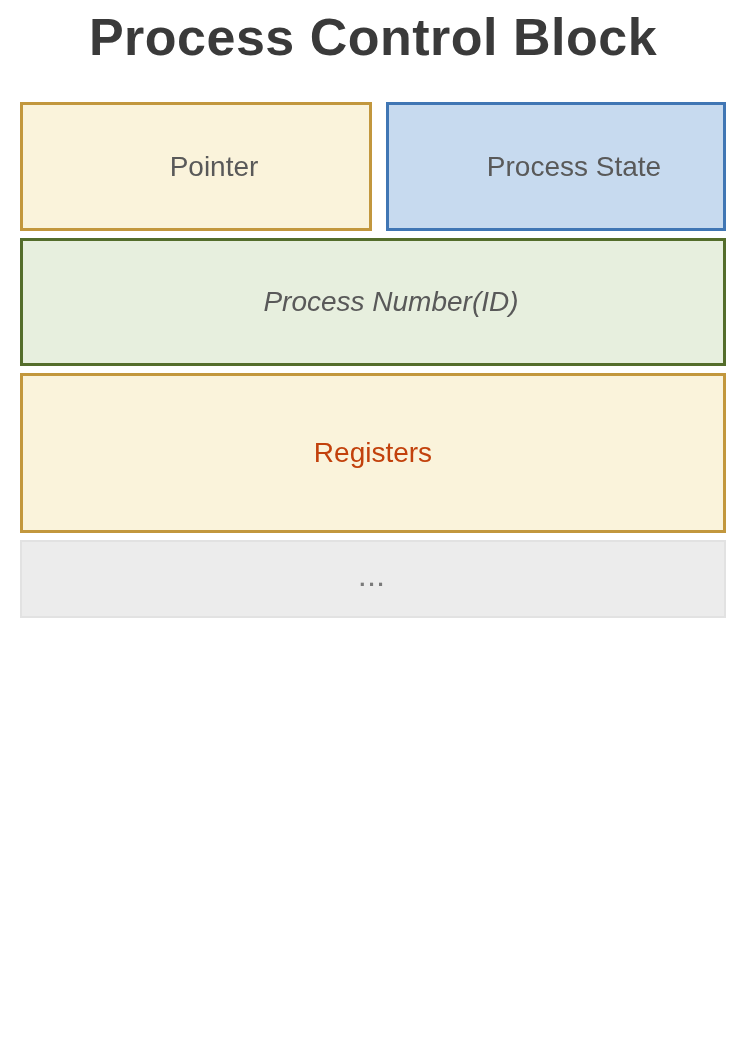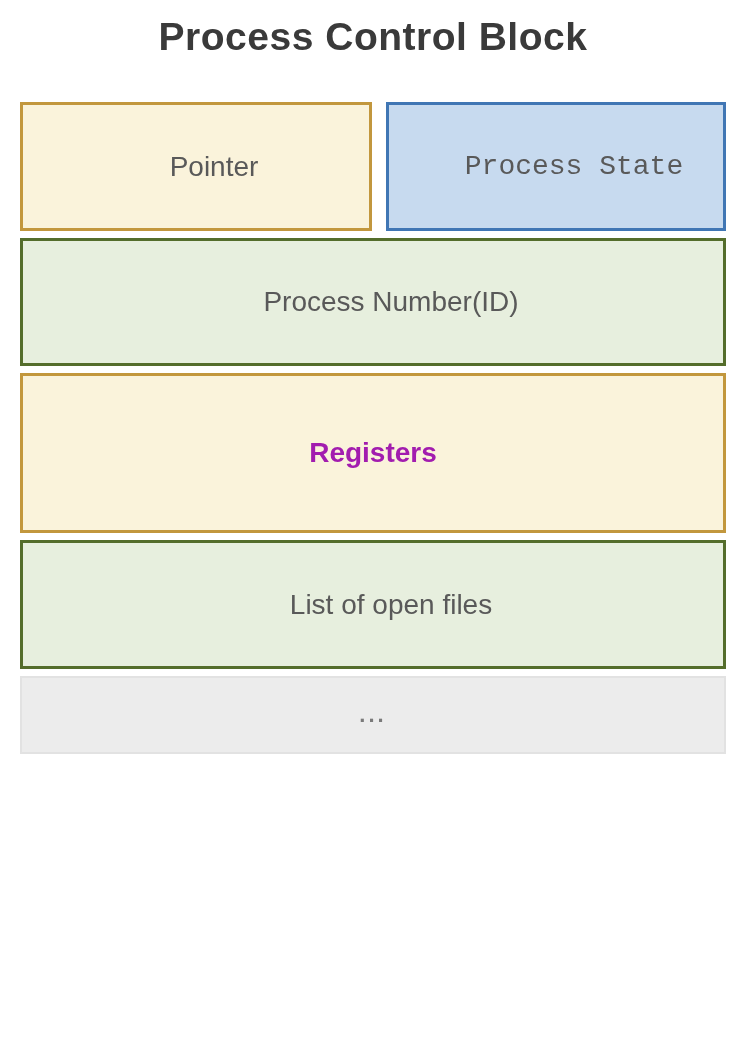--- a/index.html
+++ b/index.html
@@ -25,21 +25,21 @@
   .canvas {
     width: 746px;
     height: 1058px;
     padding: 8px 20px 0 20px;
     background: #ffffff;
   }
   .title {
     height: 58px;
     line-height: 58px;
     text-align: center;
-    font-size: 39px;
+    font-size: 52px;
     font-weight: bold;
     letter-spacing: 0.5px;
     color: var(--title-text);
     margin-bottom: 36px;
     white-space: nowrap;
   }
   .row {
     display: flex;
     gap: 14px;
     margin-bottom: 7px;
@@ -49,32 +49,32 @@
     align-items: center;
     justify-content: center;
     font-size: 28px;
     color: var(--body-text);
     width: 100%;
     border-style: solid;
     border-width: 3px;
     white-space: nowrap;
   }
   .block.yellow { background: var(--yellow-fill); border-color: var(--yellow-border); }
-  .block.blue   { background: var(--blue-fill);   border-color: var(--blue-border); font-family: Liberation Mono, monospace; }
-  .block.green  { background: var(--green-fill);  border-color: var(--green-border); }
+  .block.blue   { background: var(--blue-fill);   border-color: var(--blue-border); }
+  .block.green  { background: var(--green-fill);  border-color: var(--green-border); font-style: italic; }
   .block.gray   { background: var(--gray-fill);   border-color: var(--gray-border); border-width: 2px; }
 
   .h-std   { height: 129px; padding-left: 36px; }
   .h-big   { height: 160px; }
   .h-small { height: 78px; }
 
   .w-pointer { width: 352px; flex: none; }
   .w-state   { width: 340px; flex: none; }
 
-  .bold-label { font-weight: bold; color: #a21caf; }
+  .bold-label { font-weight: normal; color: #c2410c; }
   .dots { font-size: 22px; color: #7a7a7a; letter-spacing: 3px; font-weight: bold; }
 </style>
 </head>
 <body>
 
 <div class="canvas">
 
   <div class="title">Process Control Block</div>
 
   <div class="row">
@@ -93,25 +93,20 @@
   </div>
 
 
   <div class="row">
     <div class="block yellow h-big">
       <span class="bold-label">Registers</span>
     </div>
   </div>
 
 
-  <div class="row">
-    <div class="block green h-std">
-      <span>List of open files</span>
-    </div>
-  </div>
 
   <div class="row">
     <div class="block gray h-small">
       <span class="dots">...</span>
     </div>
   </div>
 
 </div>
 
 </body></html>

